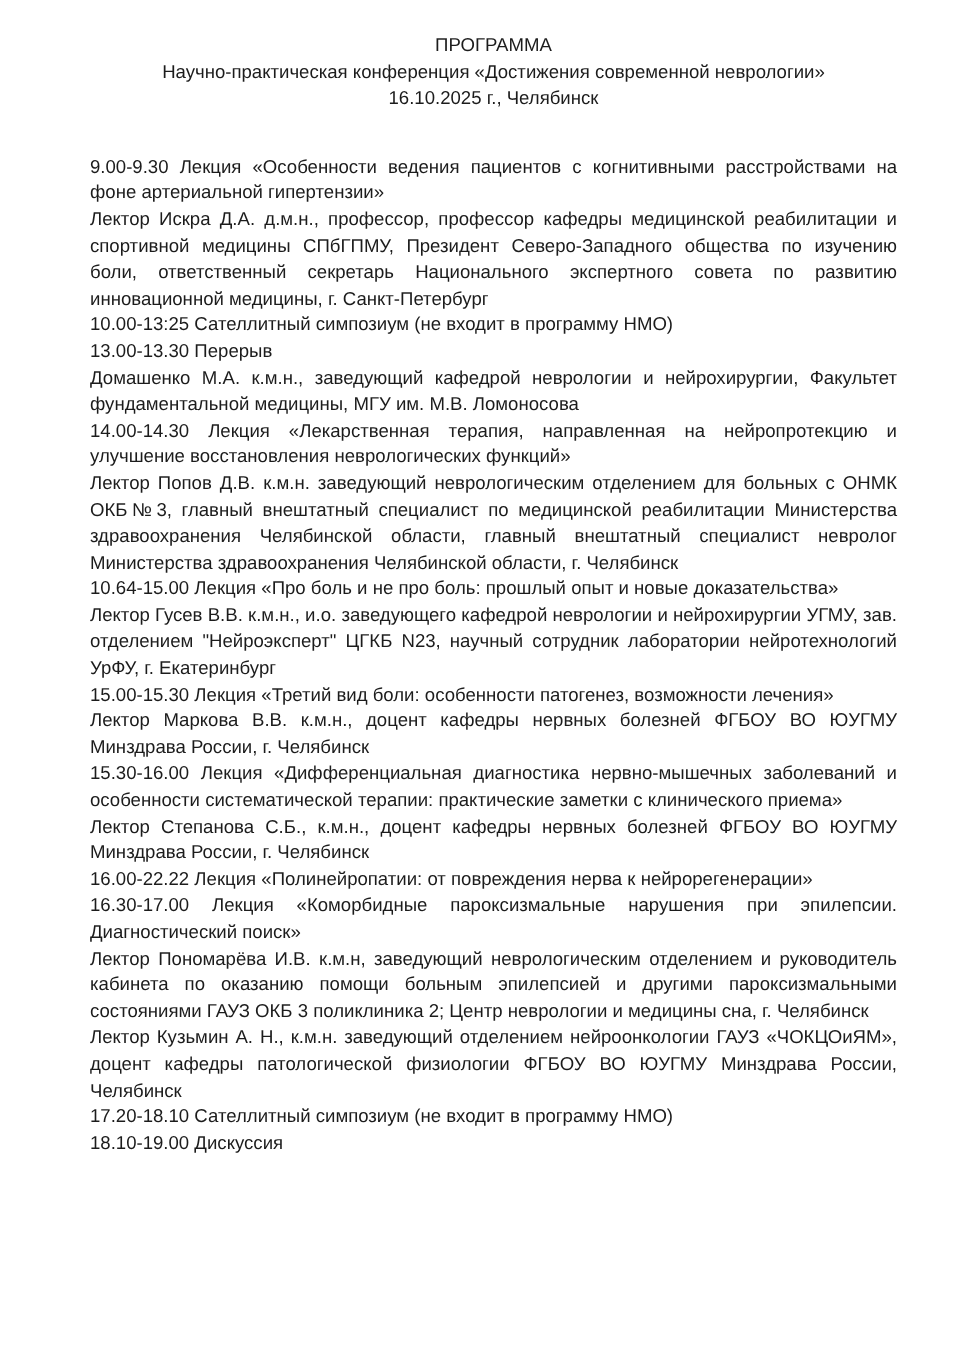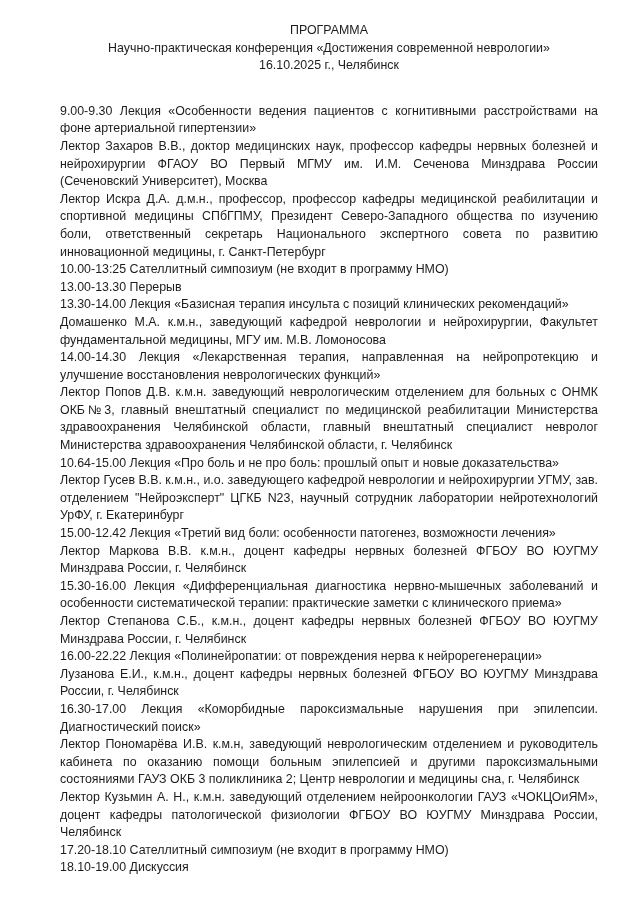--- a/index.html
+++ b/index.html
@@ -41,36 +41,33 @@
 <div class="page">
 
   <div class="doc-header">
     <div>ПРОГРАММА</div>
     <div>Научно-практическая конференция «Достижения современной неврологии»</div>
     <div>16.10.2025 г., Челябинск</div>
   </div>
 
   <div class="doc-body">
     <p>9.00-9.30 Лекция «Особенности ведения пациентов с когнитивными расстройствами на фоне артериальной гипертензии»</p>
-    <p>Лектор Захаров В.В., доктор медицинских наук, профессор кафедры нервных болезней и нейрохирургии ФГАОУ ВО Первый МГМУ им. И.М. Сеченова Минздрава России (Сеченовский Университет), Москва</p>
     <p>Лектор Искра Д.А. д.м.н., профессор, профессор кафедры медицинской реабилитации и спортивной медицины СПбГПМУ, Президент Северо-Западного общества по изучению боли, ответственный секретарь Национального экспертного совета по развитию инновационной медицины, г. Санкт-Петербург</p>
     <p>10.00-13:25 Сателлитный симпозиум (не входит в программу НМО)</p>
     <p>13.00-13.30 Перерыв</p>
-    <p>13.30-14.00 Лекция «Базисная терапия инсульта с позиций клинических рекомендаций»</p>
     <p>Домашенко М.А. к.м.н., заведующий кафедрой неврологии и нейрохирургии, Факультет фундаментальной медицины, МГУ им. М.В. Ломоносова</p>
     <p>14.00-14.30 Лекция «Лекарственная терапия, направленная на нейропротекцию и улучшение восстановления неврологических функций»</p>
     <p>Лектор Попов Д.В. к.м.н. заведующий неврологическим отделением для больных с ОНМК ОКБ№3, главный внештатный специалист по медицинской реабилитации Министерства здравоохранения Челябинской области, главный внештатный специалист невролог Министерства здравоохранения Челябинской области, г. Челябинск</p>
     <p>10.64-15.00 Лекция «Про боль и не про боль: прошлый опыт и новые доказательства»</p>
     <p>Лектор Гусев В.В. к.м.н., и.о. заведующего кафедрой неврологии и нейрохирургии УГМУ, зав. отделением "Нейроэксперт" ЦГКБ N23, научный сотрудник лаборатории нейротехнологий УрФУ, г. Екатеринбург</p>
-    <p>15.00-12.42 Лекция «Третий вид боли: особенности патогенез, возможности лечения»</p>
+    <p>15.00-15.30 Лекция «Третий вид боли: особенности патогенез, возможности лечения»</p>
     <p>Лектор Маркова В.В. к.м.н., доцент кафедры нервных болезней ФГБОУ ВО ЮУГМУ Минздрава России, г. Челябинск</p>
     <p>15.30-16.00 Лекция «Дифференциальная диагностика нервно-мышечных заболеваний и особенности систематической терапии: практические заметки с клинического приема»</p>
     <p>Лектор Степанова С.Б., к.м.н., доцент кафедры нервных болезней ФГБОУ ВО ЮУГМУ Минздрава России, г. Челябинск</p>
     <p>16.00-22.22 Лекция «Полинейропатии: от повреждения нерва к нейрорегенерации»</p>
-    <p>Лузанова Е.И., к.м.н., доцент кафедры нервных болезней ФГБОУ ВО ЮУГМУ Минздрава России, г. Челябинск</p>
     <p>16.30-17.00 Лекция «Коморбидные пароксизмальные нарушения при эпилепсии. Диагностический поиск»</p>
     <p>Лектор Пономарёва И.В. к.м.н, заведующий неврологическим отделением и руководитель кабинета по оказанию помощи больным эпилепсией и другими пароксизмальными состояниями ГАУЗ ОКБ 3 поликлиника 2; Центр неврологии и медицины сна, г. Челябинск</p>
     <p>Лектор Кузьмин А. Н., к.м.н. заведующий отделением нейроонкологии ГАУЗ «ЧОКЦОиЯМ», доцент кафедры патологической физиологии ФГБОУ ВО ЮУГМУ Минздрава России, Челябинск</p>
     <p>17.20-18.10 Сателлитный симпозиум (не входит в программу НМО)</p>
     <p>18.10-19.00 Дискуссия</p>
   </div>
 
 </div>
 
 </body></html>

